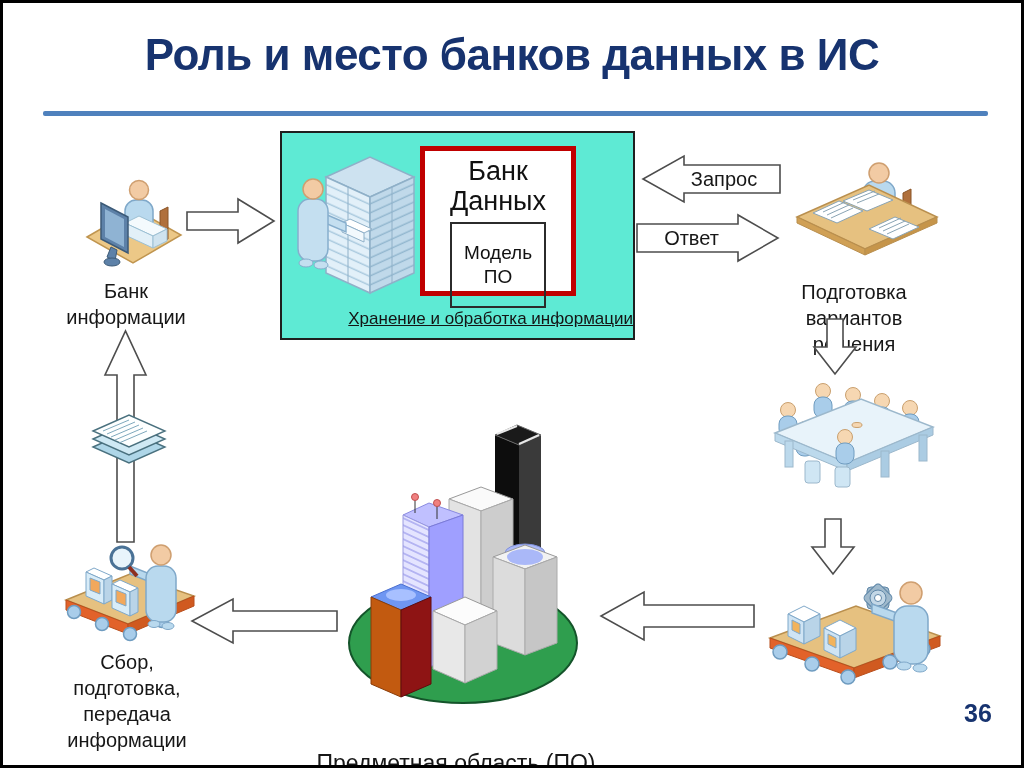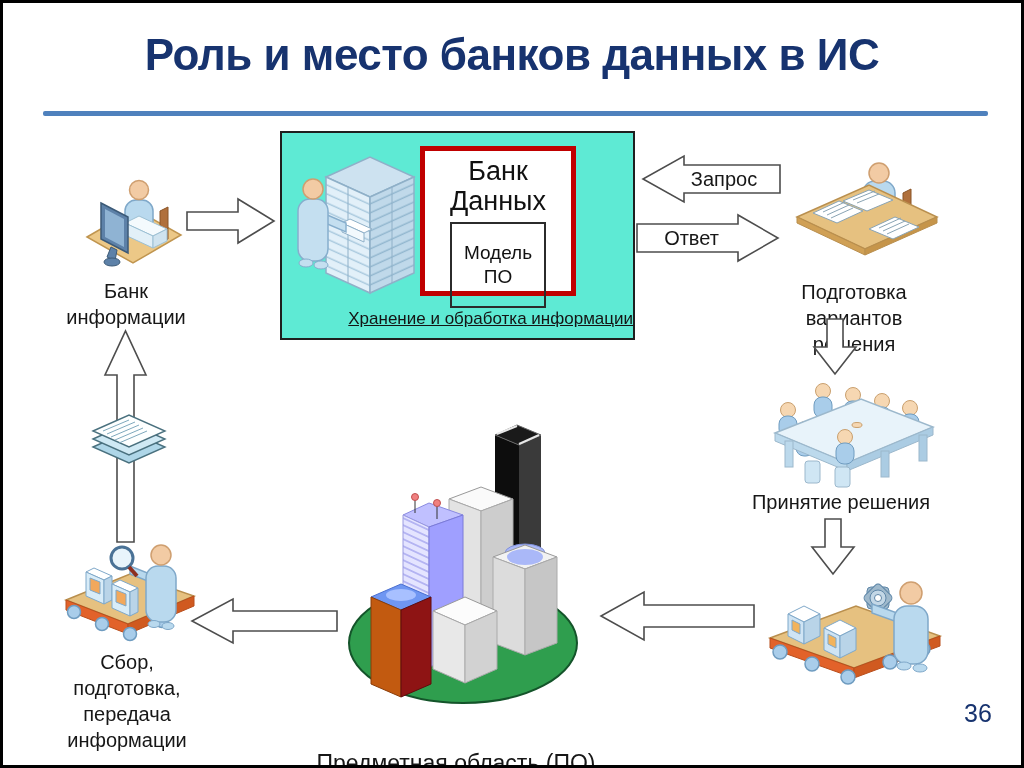--- a/index.html
+++ b/index.html
@@ -37,21 +37,21 @@
   }
   .bank-title{font-size:27px;line-height:1.12;text-align:center;white-space:pre-line;margin-top:5px;color:#111;}
   .model{
     border:2px solid #2b2b2b;margin-top:6px;padding:17px 12px;
     font-size:19px;line-height:1.25;text-align:center;white-space:pre-line;color:#111;
   }
   .caption{position:absolute;left:0;right:0;bottom:9px;text-align:right;font-size:17px;color:#141414;text-decoration:underline;}
   .domain-lbl{font-size:23px;line-height:28px;margin-top:36px;}
   .pagenum{
     position:absolute;left:950px;top:696px;width:50px;text-align:center;
-    font-size:25px;font-weight:400;color:var(--page-number,#17336f);
+    font-size:25px;font-weight:700;color:var(--page-number,#17336f);
   }
 </style>
 </head>
 <body>
 
 <div class="slide">
 
   <h1 class="title">Роль и место банков данных в ИС</h1>
   <div class="rule"></div>
 
@@ -177,21 +177,20 @@
       <rect x="24" y="64" width="8" height="26" fill="#bcd9ec" stroke="#9cb8cc"></rect>
       <rect x="120" y="74" width="8" height="26" fill="#abcce3" stroke="#9cb8cc"></rect>
       <rect x="158" y="58" width="8" height="26" fill="#abcce3" stroke="#9cb8cc"></rect>
       <ellipse cx="96" cy="48" rx="5" ry="2.5" fill="#f6d7b2" stroke="#caa06e"></ellipse>
       <circle cx="84" cy="60" r="7.5" fill="#f6d7b2" stroke="#caa06e"></circle>
         <rect x="75" y="66" width="18" height="21" rx="8" fill="#a9cdea" stroke="#6f9cc0"></rect>
       <rect x="44" y="84" width="15" height="22" rx="3" fill="#cfe6f4" stroke="#9cb8cc"></rect>
       <rect x="74" y="90" width="15" height="20" rx="3" fill="#cfe6f4" stroke="#9cb8cc"></rect>
     </svg>
   </div>
-  <div class="lbl" style="left:748px;top:486px;width:180px">Принятие решения</div>
 
   <svg class="arrow" style="left:807px;top:515px" width="46" height="58" viewBox="0 0 46 58">
     <polygon points="15,1 31,1 31,29 44,29 23,56 2,29 15,29"></polygon>
   </svg>
 
   <div class="illus" style="left:757px;top:563px;width:190px;height:125px">
     <svg width="190" height="125" viewBox="0 0 190 125">
       <polygon points="10,72 96,40 180,70 94,102" fill="#e6c180" stroke="#b98f4e" stroke-width="1.5"></polygon>
       <polygon points="10,72 94,102 94,112 10,82" fill="#e2622a" stroke="#b94e1c"></polygon>
       <polygon points="94,102 180,70 180,80 94,112" fill="#d05a20" stroke="#b94e1c"></polygon>

